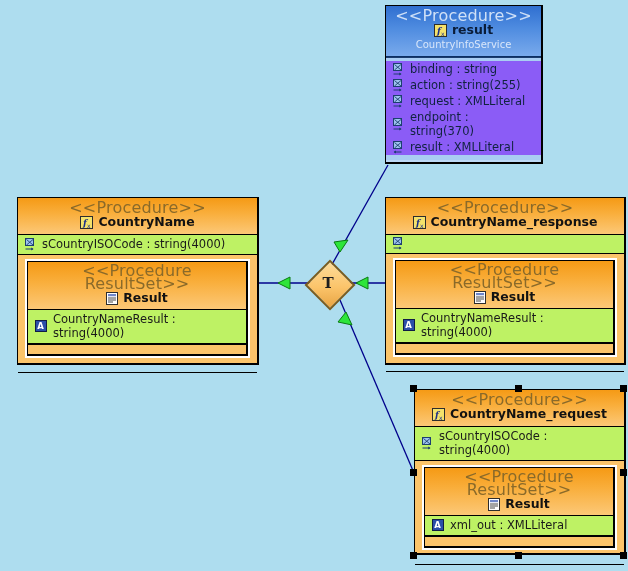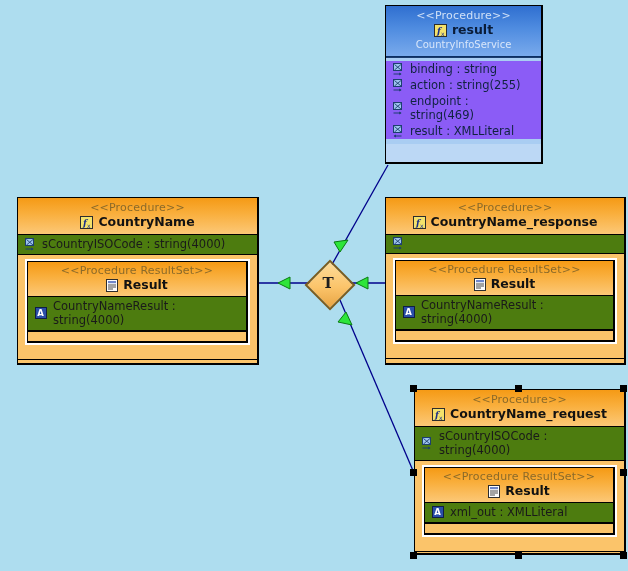--- a/index.html
+++ b/index.html
@@ -21,35 +21,35 @@
     display:flex;flex-direction:column;
   }
   .hdr{
     box-sizing:border-box;
     background:linear-gradient(180deg,#f59a15 0%,#f9ae3b 42%,#fcc877 100%);
     border-bottom:1px solid #000;
     padding:3px 6px 4px 6px;
     text-align:center;
   }
   .stereo{
-    font-size:11px;color:#8a6a2a;letter-spacing:.2px;line-height:13px;
+    font-size:16px;color:#8a6a2a;letter-spacing:.2px;line-height:13px;
   }
   .titleline{
     display:flex;align-items:center;justify-content:center;gap:5px;line-height:16px;
   }
   .title{font-size:12.5px;font-weight:bold;color:#121212;}
   .subtitle{font-size:10px;color:#7b6128;line-height:14px;}
 
   .attr{
     box-sizing:border-box;
     display:flex;align-items:center;gap:6px;
     padding:2px 6px 3px 7px;
     font-size:11.5px;color:#1a1a1a;
     border-bottom:1px solid #000;
-    background:#4d7c0f;
+    background:#bef264;
   }
   .compartment{background:#fbc46a;}
   .tail{height:11px;background:#fbc46a;border-top:1px solid #000;}
 
   
   .nested{
     box-sizing:border-box;
     margin:6px 9px 16px 9px;
     border:1px solid #000;border-right-width:2px;border-bottom-width:2px;
     background:#fbc46a;
@@ -151,21 +151,32 @@
         </div>
         <div class="attr">
           <span class="ico">
             <svg width="11" height="13" viewBox="0 0 11 13">
               <rect x="0.5" y="0.5" width="8" height="7" fill="#9dc3ee" stroke="#1d3f70"></rect>
               <path d="M1.5 1.5 L8 7 M8 1.5 L1.5 7" stroke="#1d3f70" stroke-width="0.9"></path>
               <path d="M0.5 11 H8" stroke="#1d3f70" stroke-width="1"></path>
               <path d="M6.2 9.4 L8.6 11 L6.2 12.6 Z" fill="#1d3f70"></path>
             </svg>
           </span>
-          <span>endpoint : string(469)</span>
+          <span>request : XMLLiteral</span>
+        </div>
+        <div class="attr">
+          <span class="ico">
+            <svg width="11" height="13" viewBox="0 0 11 13">
+              <rect x="0.5" y="0.5" width="8" height="7" fill="#9dc3ee" stroke="#1d3f70"></rect>
+              <path d="M1.5 1.5 L8 7 M8 1.5 L1.5 7" stroke="#1d3f70" stroke-width="0.9"></path>
+              <path d="M0.5 11 H8" stroke="#1d3f70" stroke-width="1"></path>
+              <path d="M6.2 9.4 L8.6 11 L6.2 12.6 Z" fill="#1d3f70"></path>
+            </svg>
+          </span>
+          <span>endpoint : string(370)</span>
         </div>
         <div class="attr">
           <span class="ico">
             <svg width="11" height="13" viewBox="0 0 11 13">
               <rect x="0.5" y="0.5" width="8" height="7" fill="#9dc3ee" stroke="#1d3f70"></rect>
               <path d="M1.5 1.5 L8 7 M8 1.5 L1.5 7" stroke="#1d3f70" stroke-width="0.9"></path>
               <path d="M1 11 H8.5" stroke="#1d3f70" stroke-width="1"></path>
               <path d="M3 9.4 L0.6 11 L3 12.6 Z" fill="#1d3f70"></path>
             </svg>
           </span>

